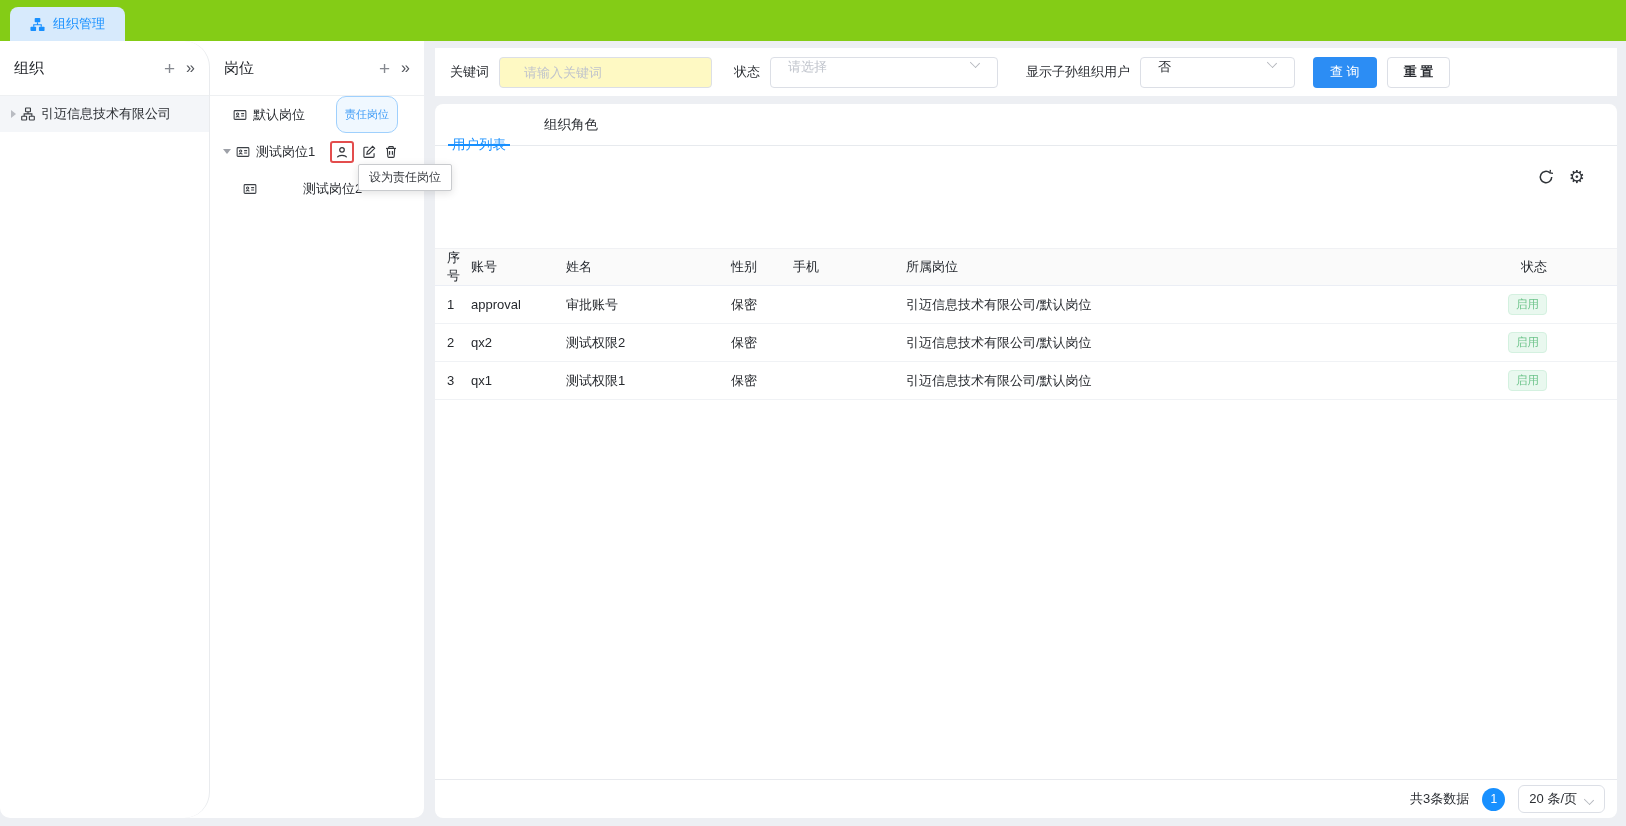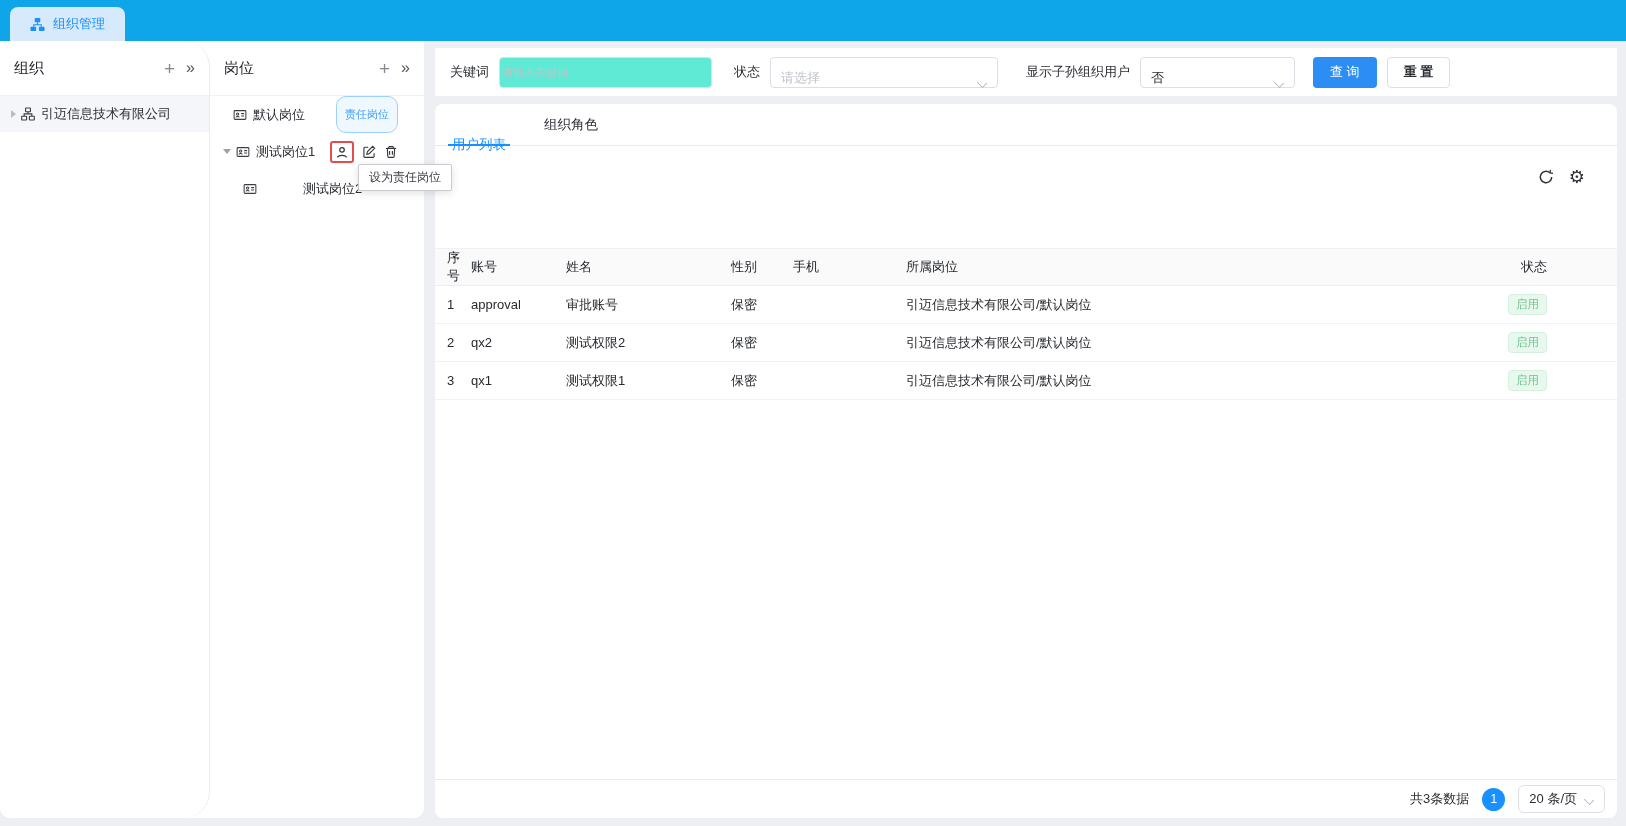--- a/index.html
+++ b/index.html
@@ -6,21 +6,21 @@
   html,body { width:1626px; height:826px; }
   body {
     font-family: "Liberation Sans", "DejaVu Sans", sans-serif;
     background:#edeff3;
     position:relative;
     overflow:hidden;
     color:#26292e;
     font-size:13px;
   }
   
-  .tabbar { position:absolute; left:0; top:0; width:1626px; height:41px; background:#0ea5e9;padding-left:16px; }
+  .tabbar { position:absolute; left:0; top:0; width:1626px; height:41px; background:#84cc16;padding-left:16px; }
   .app-tab {
     position:absolute; left:10px; top:7px; height:34px;
     background:#d7eafc; border-radius:8px 8px 0 0;
     display:flex; align-items:center; gap:8px; padding:0 20px;
     color:#1890ff; font-size:13px; cursor:pointer;
   }
   .app-tab svg { display:block; }
 
   
   .left-card {
@@ -67,27 +67,27 @@
 
   
   .filter-card {
     position:absolute; left:435px; top:48px; width:1182px; height:48px;
     background:#fff; border-radius:0;
     display:flex; align-items:center; padding:0 15px;
   }
   .flabel { color:#2b2e33; margin-right:10px; white-space:nowrap; }
   .text-input {
     width:213px; height:31px; border:1px solid #dcdfe6; border-radius:4px;
-    padding:0 2px; font-size:11px; color:#2b2e33; outline:none;
-    font-family:inherit; background:#5eead4;
+    padding:0 24px; font-size:13px; color:#2b2e33; outline:none;
+    font-family:inherit; background:#fef9c3;
   }
   .text-input::placeholder { color:#c0c4cc; }
   .select {
     height:31px; border:1px solid #dcdfe6; border-radius:4px;
-    display:flex; align-items:flex-end; padding:0 10px; cursor:pointer; background:#fff;
+    display:flex; align-items:flex-start; padding:0 17px; cursor:pointer; background:#fff;
   }
   .select .val { flex:1; color:#2b2e33; }
   .select .ph { color:#c0c4cc; }
   .chev { width:9px; height:9px; flex:none; position:relative; }
   .chev::before {
     content:""; position:absolute; left:0; top:1px; width:7px; height:7px;
     border-right:1.4px solid #b4b7bd; border-bottom:1.4px solid #b4b7bd;
     transform:rotate(45deg) scale(1,.8);
   }
   .btn {

